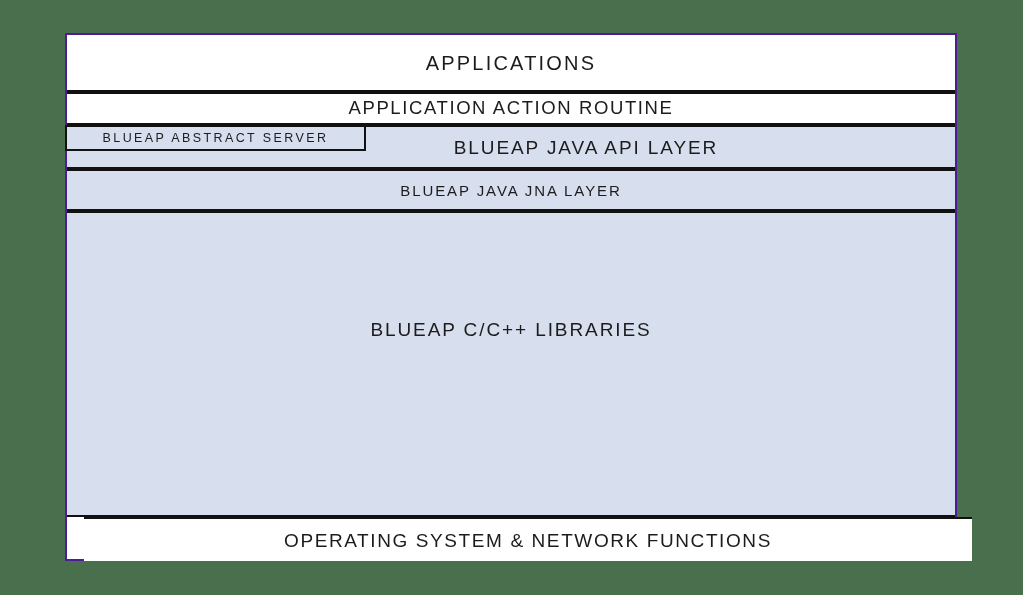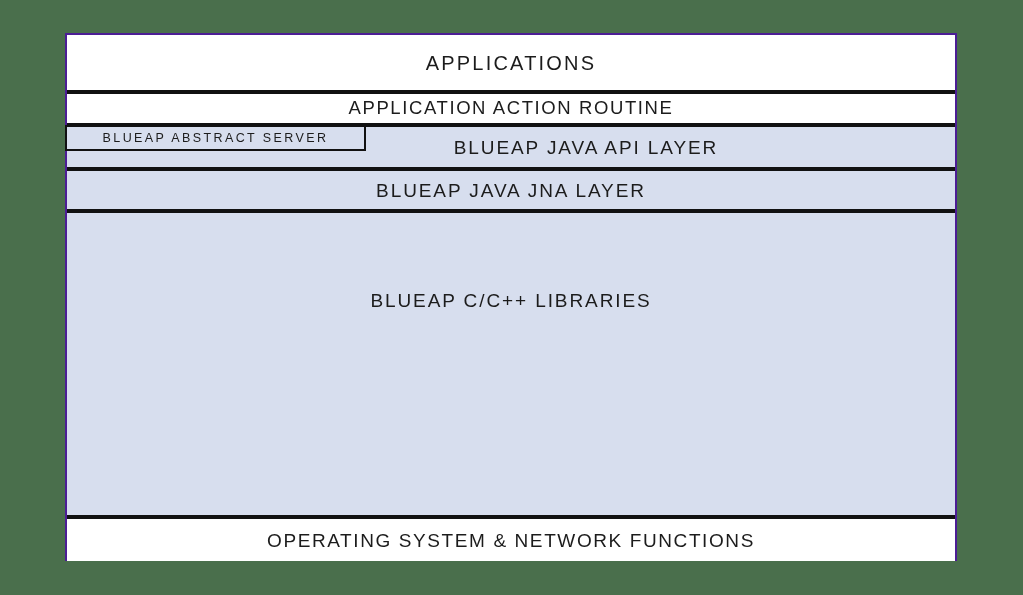--- a/index.html
+++ b/index.html
@@ -76,41 +76,42 @@
     letter-spacing: 1.9px;
     margin-left: 150px;
   }
 
   #layer-java-jna {
     top: 134px;
     height: 42px;
     background: #d7deee;
   }
   #layer-java-jna .layer-label {
-    font-size: 19px;
+    font-size: 15px;
     letter-spacing: 1.9px;
   }
 
   #layer-c-libraries {
     top: 176px;
     height: 306px;
     background: #d7deee;
     align-items: flex-start;
   }
   #layer-c-libraries .layer-label {
     font-size: 19px;
     letter-spacing: 1.9px;
-    margin-top: 78px;
+    margin-top: 107px;
   }
 
   #layer-operating-system {
     top: 482px;
     height: 44px;
     background: #ffffff;
     border-bottom: none;
+    margin-left: 17px;
   }
   #layer-operating-system .layer-label {
     font-size: 19px;
     letter-spacing: 1.6px;
   }
 
   
   #abstract-server-box {
     position: absolute;
     left: -2px;

